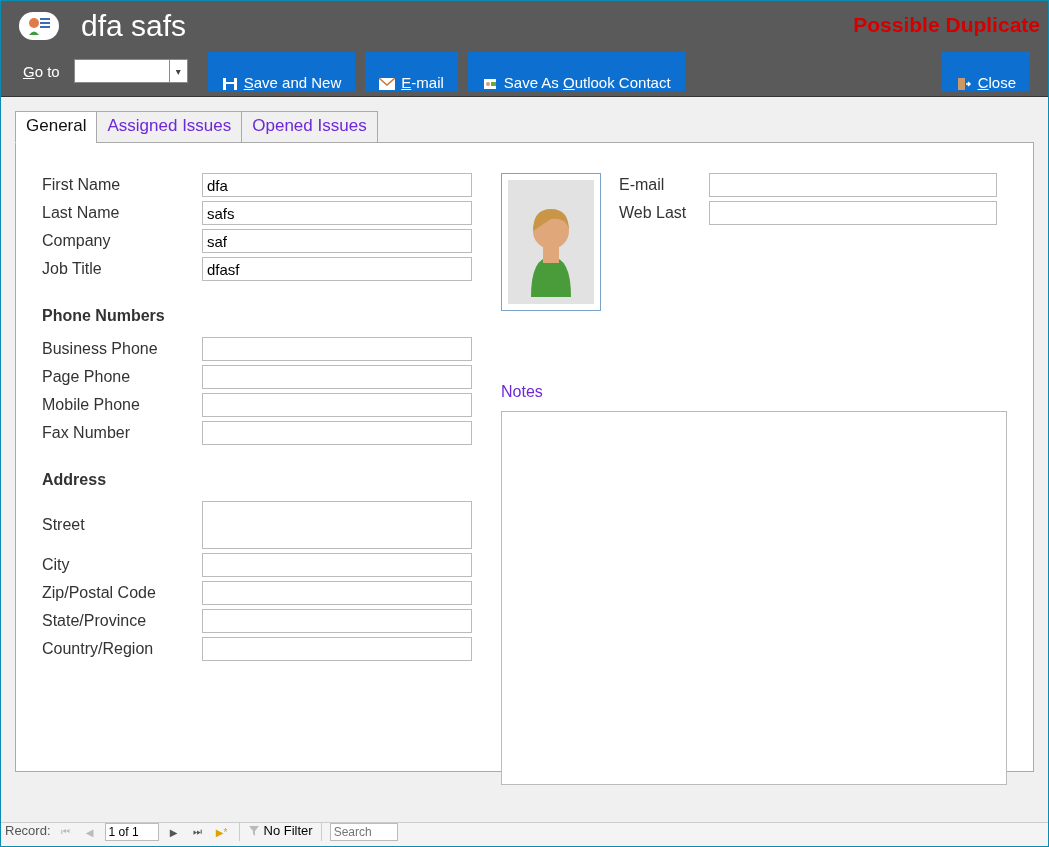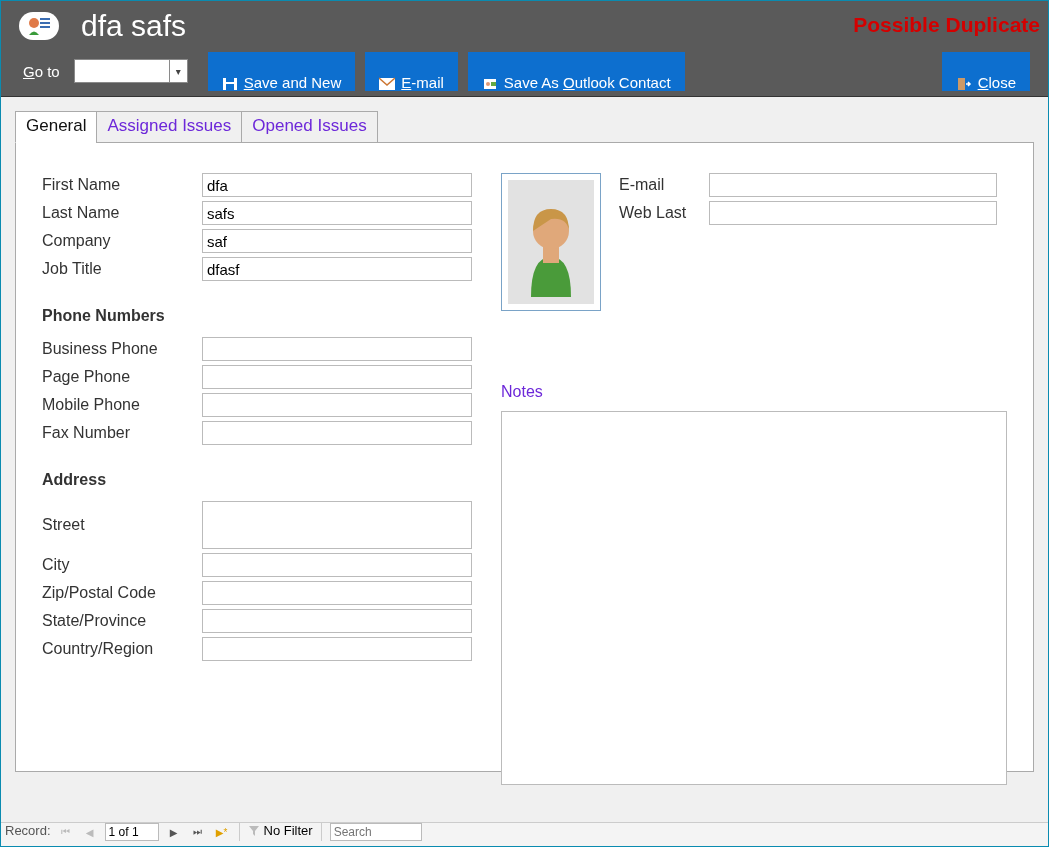--- a/index.html
+++ b/index.html
@@ -228,21 +228,21 @@
   .nav-btn.disabled { color: #bbb; }
   .rec-input {
     width: 54px;
     height: 18px;
     border: 1px solid #bbb;
     font-size: 12px;
     padding: 0 3px;
   }
   .sep { width: 1px; height: 18px; background: #ccc; margin: 0 2px; }
   .search-input {
-    width: 92px;
+    width: 68px;
     height: 18px;
     border: 1px solid #bbb;
     font-size: 12px;
     padding: 0 3px;
     color: #888;
   }
   .nofilter { color: #000000; font-size: 13px; display: inline-flex; align-items: center; gap: 4px; }
 </style>
 </head>
 <body>

